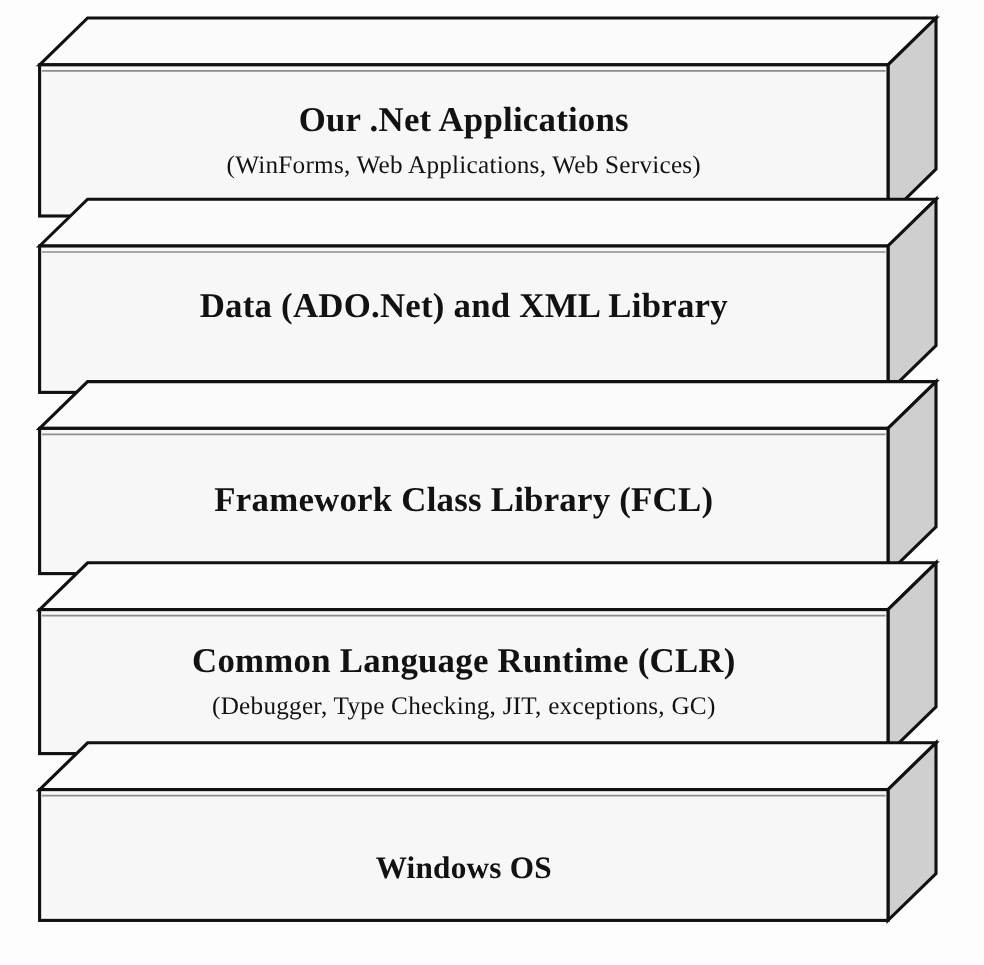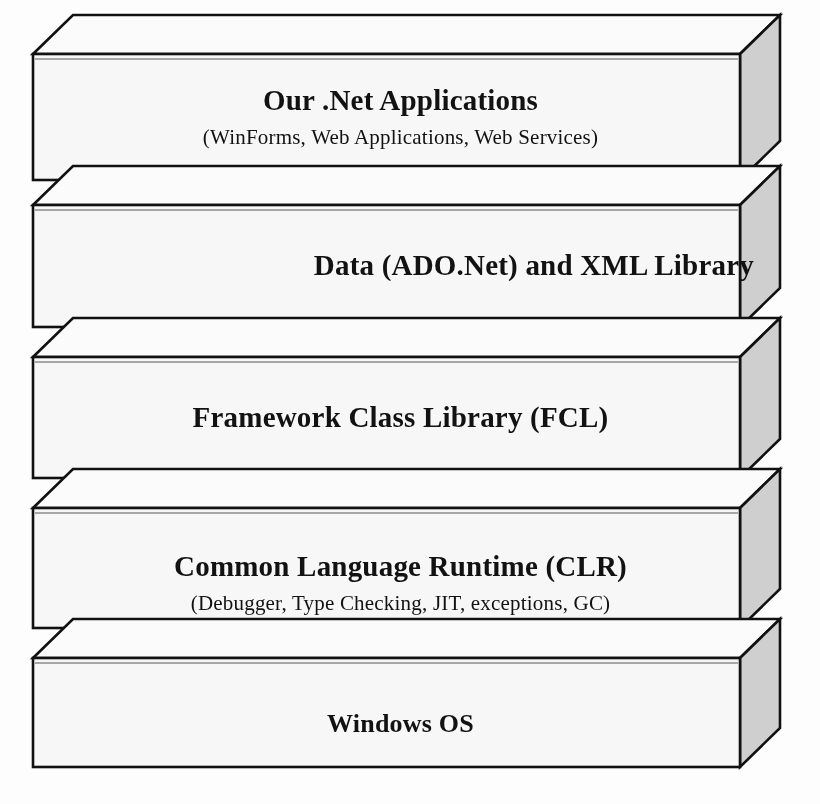--- a/index.html
+++ b/index.html
@@ -31,21 +31,20 @@
     position: absolute;
     left: 33px;
     width: 707px;
     display: flex;
     flex-direction: column;
     align-items: center;
     justify-content: center;
     text-align: center;
     color: #121212;
     letter-spacing: 0.2px;
-    padding-left: 14px;
   }
   .layer-title {
     font-weight: bold;
     font-size: 29px;
     line-height: 1.22;
     white-space: nowrap;
   }
   .layer-title.small {
     font-size: 26px;
   }
@@ -91,27 +90,27 @@
         <polygon points="740,658 780,619 780,728 740,767" fill="#cfcfcf" stroke="#111111" stroke-width="2.6" stroke-linejoin="miter"></polygon>
         <rect x="33" y="658" width="707" height="109" fill="#f7f7f7" stroke="#111111" stroke-width="2.6"></rect>
         <line x1="35" y1="663" x2="738" y2="663" stroke="#8d8d8d" stroke-width="1.4"></line>
       </g>
     </svg>
   <div id="text-layer">
       <div class="layer-text" style="left: 33px; top: 54px; width: 707px; height: 126px;">
         <div class="layer-title">Our .Net Applications</div>
         <div class="layer-sub">(WinForms, Web Applications, Web Services)</div>
       </div>
-      <div class="layer-text" style="left: 33px; top: 205px; width: 707px; height: 122px; align-items: flex-end;">
+      <div class="layer-text" style="left: 33px; top: 195px; width: 707px; height: 122px;">
         <div class="layer-title">Data (ADO.Net) and XML Library</div>
       </div>
       <div class="layer-text" style="left: 33px; top: 357px; width: 707px; height: 121px; gap: 12px;">
         <div class="layer-title">Framework Class Library (FCL)</div>
       </div>
-      <div class="layer-text" style="left: 33px; top: 523px; width: 707px; height: 120px;">
+      <div class="layer-text" style="left: 33px; top: 508px; width: 707px; height: 120px;">
         <div class="layer-title">Common Language Runtime (CLR)</div>
         <div class="layer-sub">(Debugger, Type Checking, JIT, exceptions, GC)</div>
       </div>
       <div class="layer-text" style="left: 33px; top: 658px; width: 707px; height: 132px;">
         <div class="layer-title small">Windows OS</div>
       </div>
     </div>
 </div>
 
 </body></html>

